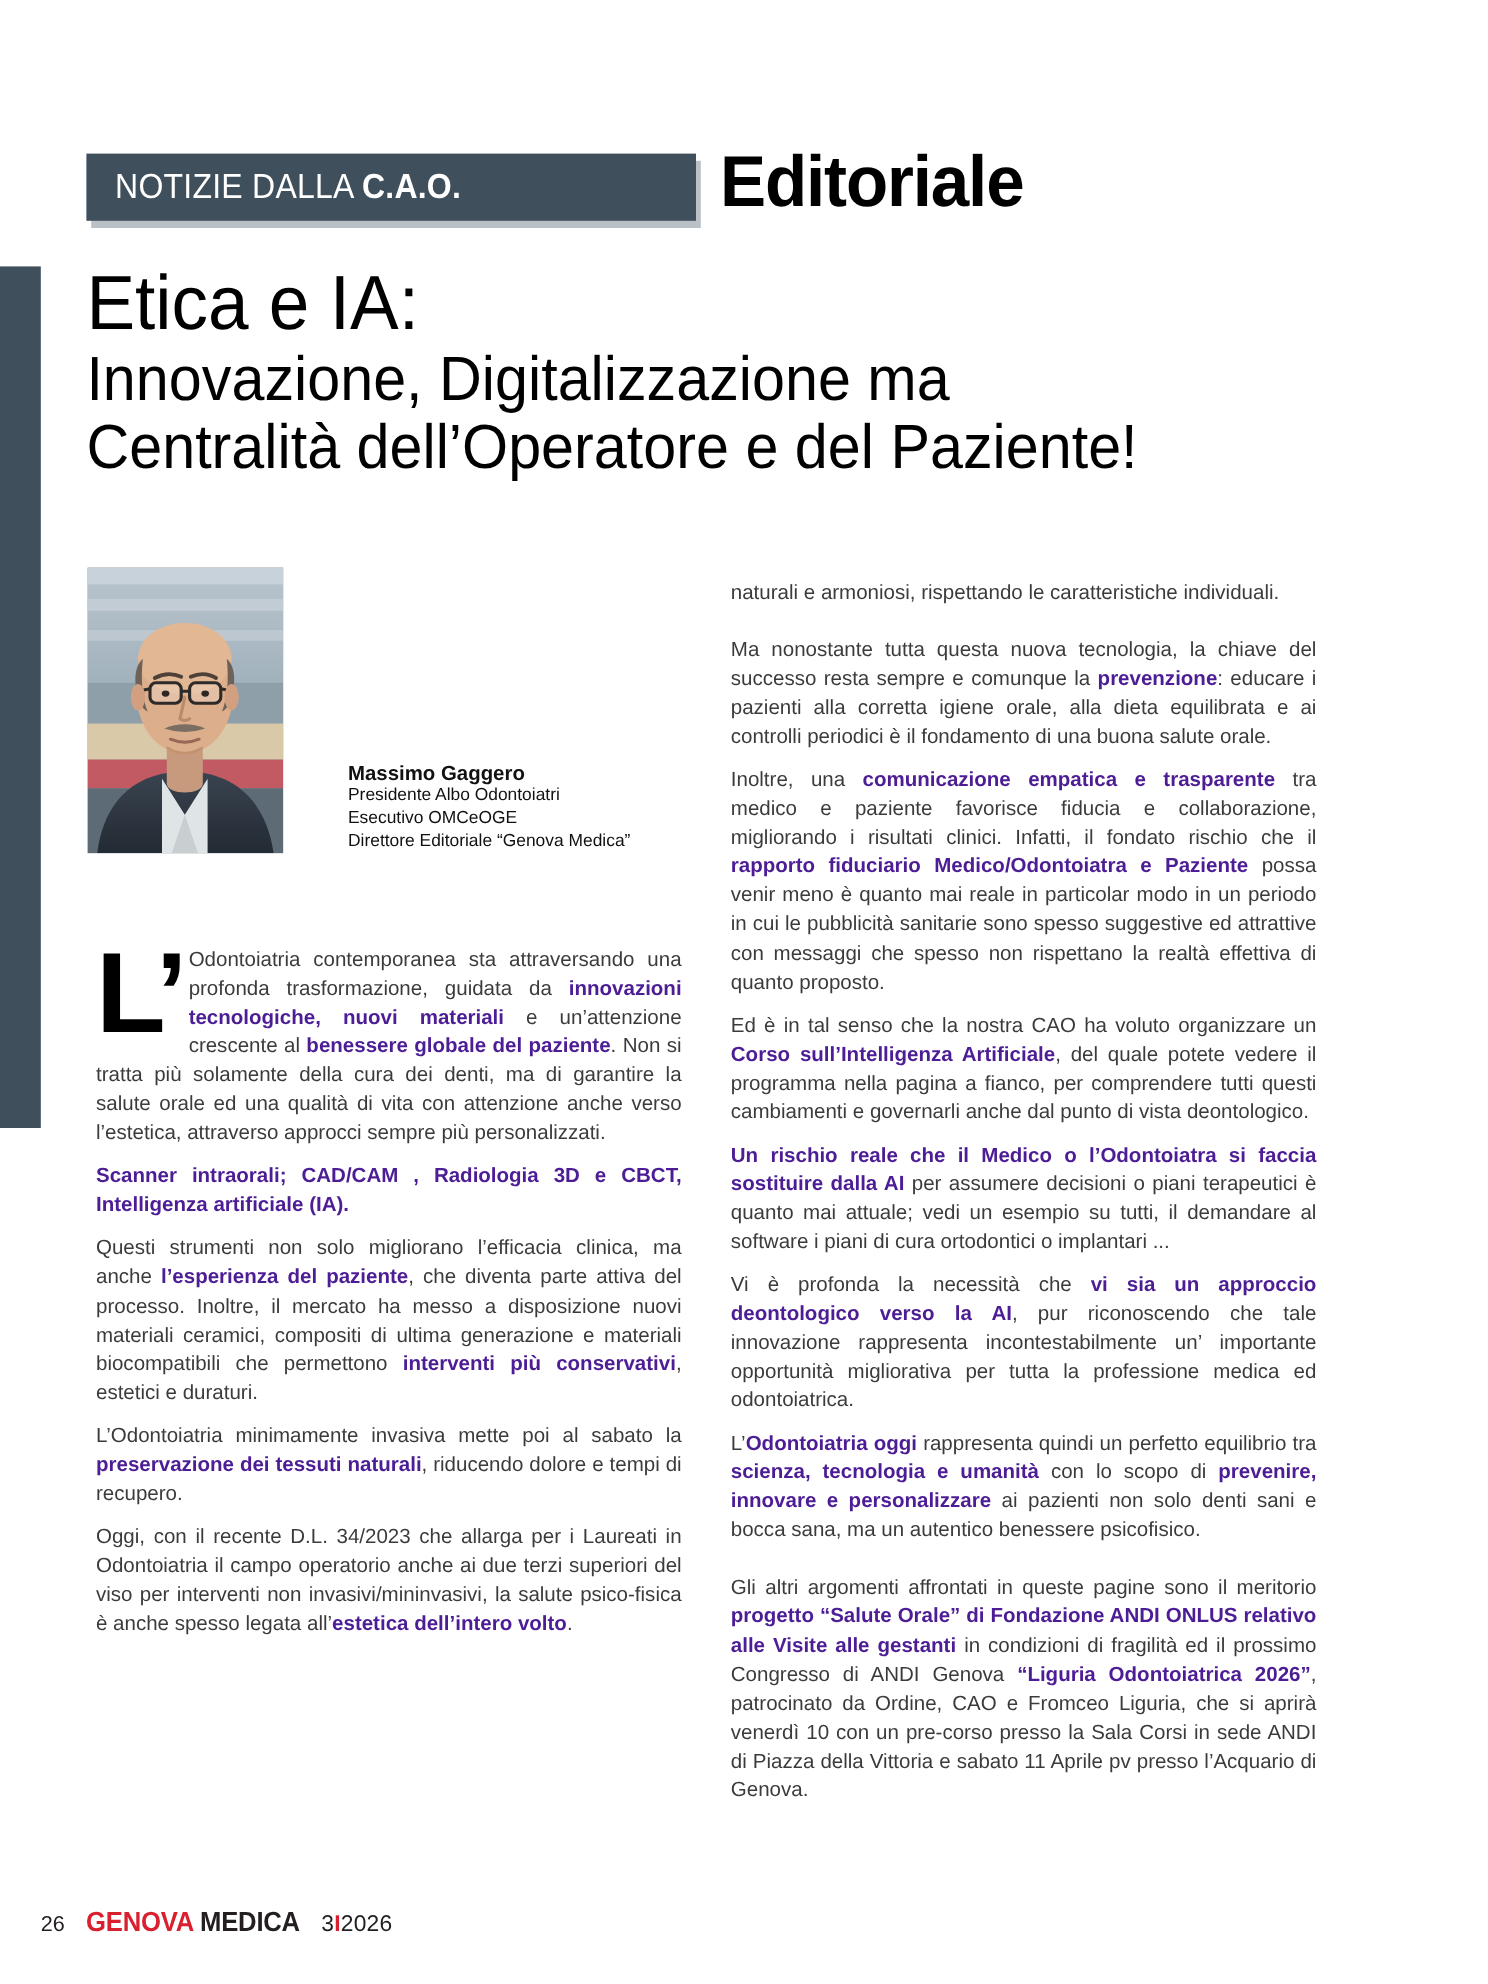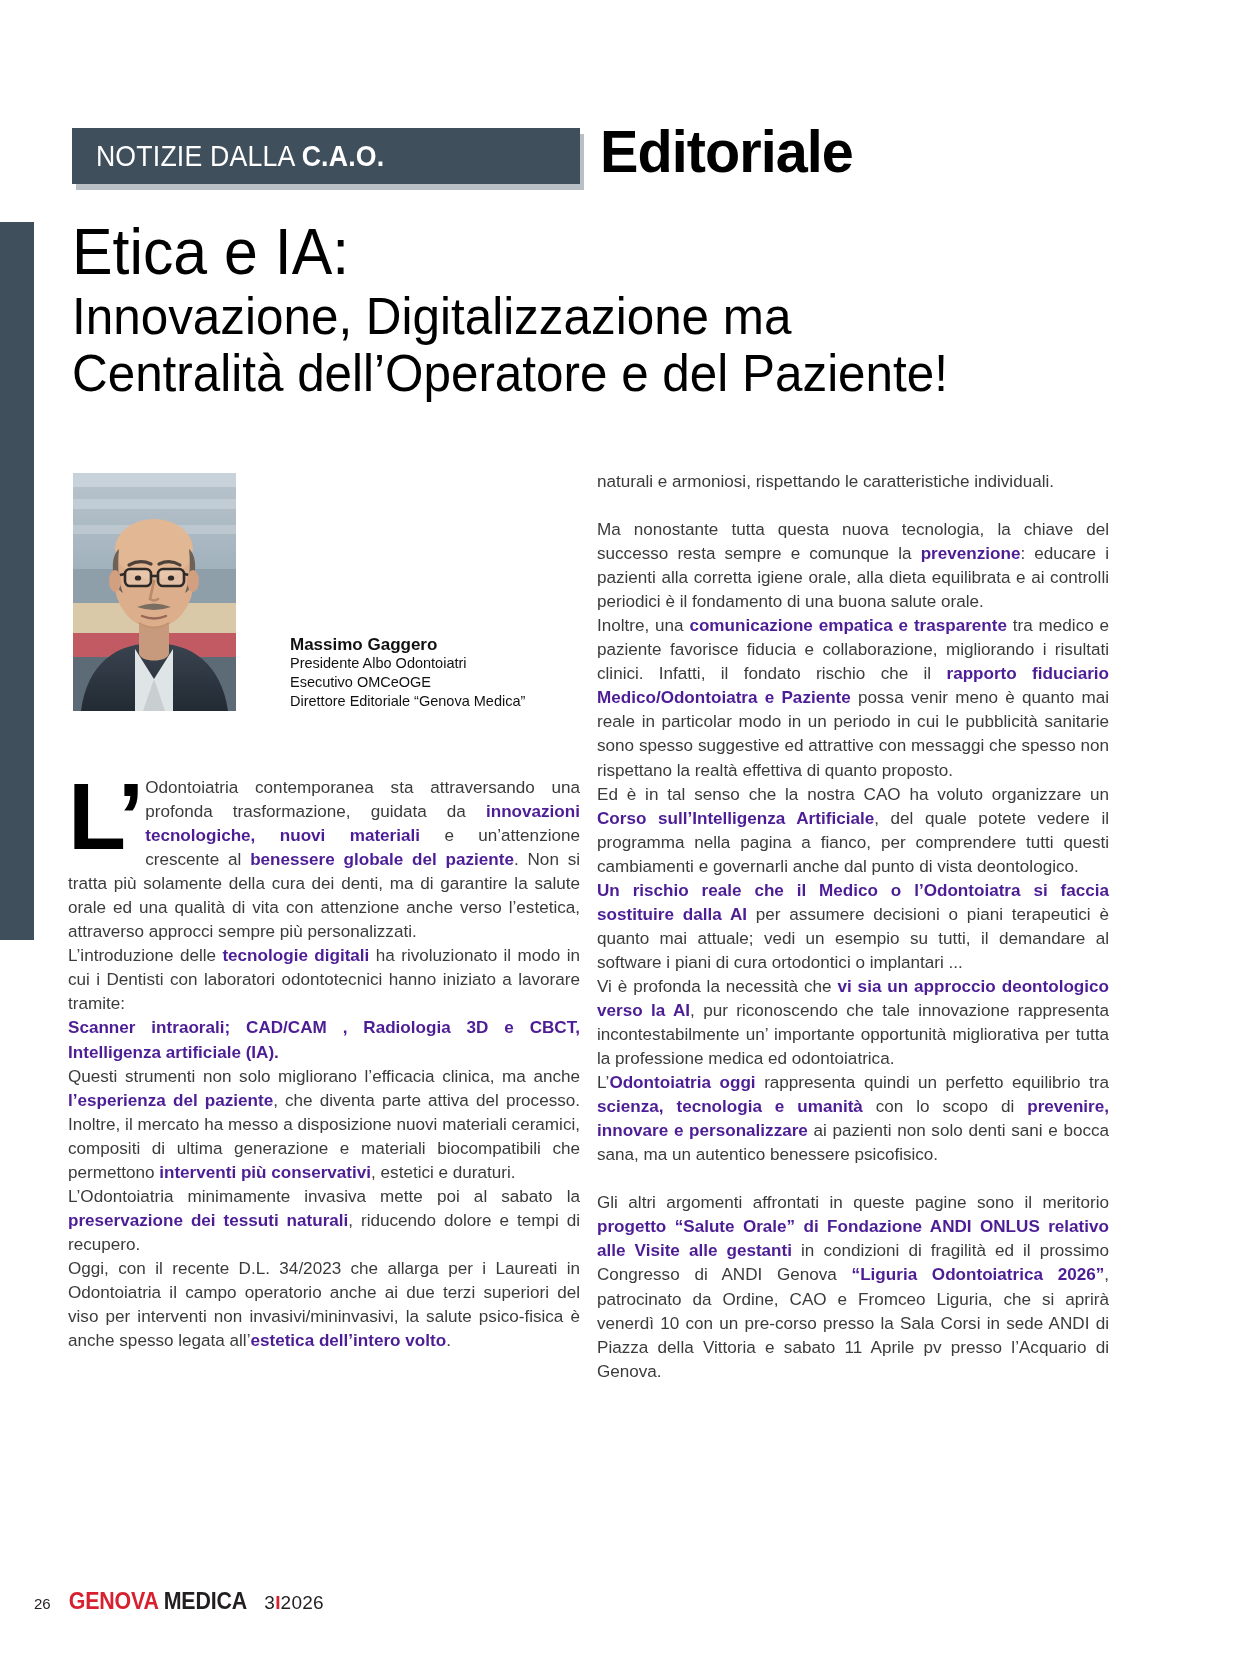--- a/index.html
+++ b/index.html
@@ -136,21 +136,21 @@
     font-size: 17.1px;
     line-height: 24.05px;
     color: #3b3b3b;
     text-align: justify;
     -webkit-hyphens: none;
     hyphens: none;
   }
   .col-left  { left: 68px;  top: 776px; }
   .col-right { left: 597px; top: 470px; }
 
-  .col p { margin: 0; }
+  .col p { margin: 12px; }
   .col p.gap { margin-top: 24px; }
   .col b, .col strong { color: #4c1d95; font-weight: 700; }
 
   
   .dropcap {
     float: left;
     font-family: "Liberation Sans Narrow", "Liberation Sans", sans-serif;
     font-weight: 700;
     font-size: 95px;
     line-height: 72px;
@@ -165,21 +165,21 @@
   .footer {
     position: absolute;
     left: 34px;
     top: 1588px;
     display: flex;
     align-items: baseline;
     gap: 11px;
     font-family: "Liberation Sans", sans-serif;
   }
   .footer .pageno {
-    font-size: 15px;
+    font-size: 18px;
     color: #231f20;
     font-weight: 400;
   }
   .footer .masthead {
     font-family: "Liberation Sans Narrow", "Liberation Sans", sans-serif;
     font-weight: 700;
     font-size: 23px;
     letter-spacing: -.2px;
     transform: scaleX(.93);
     transform-origin: left baseline;
@@ -275,21 +275,20 @@
 
 <div class="byline">
   <div class="name">Massimo Gaggero</div>
   <div>Presidente Albo Odontoiatri</div>
   <div>Esecutivo OMCeOGE</div>
   <div>Direttore Editoriale “Genova Medica”</div>
 </div>
 
 <div class="col col-left">
   <p class="para-intro"><span class="dropcap">L’</span><span>Odontoiatria contemporanea sta attraversando una profonda trasformazione, guidata da </span><b>innovazioni tecnologiche, nuovi materiali</b><span> e un’attenzione crescente al </span><b>benessere globale del paziente</b><span>. Non si tratta più solamente della cura dei denti, ma di garantire la salute orale  ed una qualità di vita con attenzione anche verso l’estetica, attraverso approcci sempre più personalizzati.</span></p>
-  <p><span>L’introduzione delle </span><b>tecnologie digitali</b><span> ha rivoluzionato il modo in cui i Dentisti con laboratori odontotecnici hanno iniziato a lavorare tramite:</span></p>
   <p><b>Scanner intraorali; CAD/CAM , Radiologia 3D e CBCT, Intelligenza artificiale (IA).</b></p>
   <p><span>Questi strumenti non solo migliorano l’efficacia clinica, ma anche </span><b>l’esperienza del paziente</b><span>, che diventa parte attiva del processo. Inoltre, il mercato ha messo a disposizione nuovi materiali ceramici, compositi di ultima generazione e materiali biocompatibili che permettono </span><b>interventi più conservativi</b><span>, estetici e duraturi.</span></p>
   <p><span>L’Odontoiatria minimamente invasiva mette poi  al sabato la </span><b>preservazione dei tessuti naturali</b><span>, riducendo dolore e tempi di recupero.</span></p>
   <p><span>Oggi, con il recente D.L. 34/2023 che allarga per i Laureati in Odontoiatria il campo operatorio anche ai due terzi superiori del viso per interventi non invasivi/mininvasivi, la salute psico-fisica è anche spesso legata all’</span><b>estetica dell’intero volto</b><span>.</span></p>
 </div>
 
 <div class="col col-right">
   <p>naturali e armoniosi, rispettando le caratteristiche individuali.</p>
   <p class="gap"><span>Ma nonostante tutta questa nuova tecnologia, la chiave del successo resta sempre e comunque la </span><b>prevenzione</b><span>: educare i pazienti alla corretta igiene orale, alla dieta equilibrata e ai controlli periodici è il fondamento di una buona salute orale.</span></p>
   <p><span>Inoltre, una </span><b>comunicazione empatica e trasparente</b><span> tra medico e paziente favorisce fiducia e collaborazione, migliorando i risultati clinici. Infatti, il fondato rischio che il </span><b>rapporto fiduciario Medico/Odontoiatra e Paziente</b><span> possa venir meno è quanto mai reale in particolar modo  in un periodo in cui le pubblicità sanitarie sono spesso suggestive ed attrattive con messaggi che spesso non rispettano la realtà effettiva di quanto proposto.</span></p>

